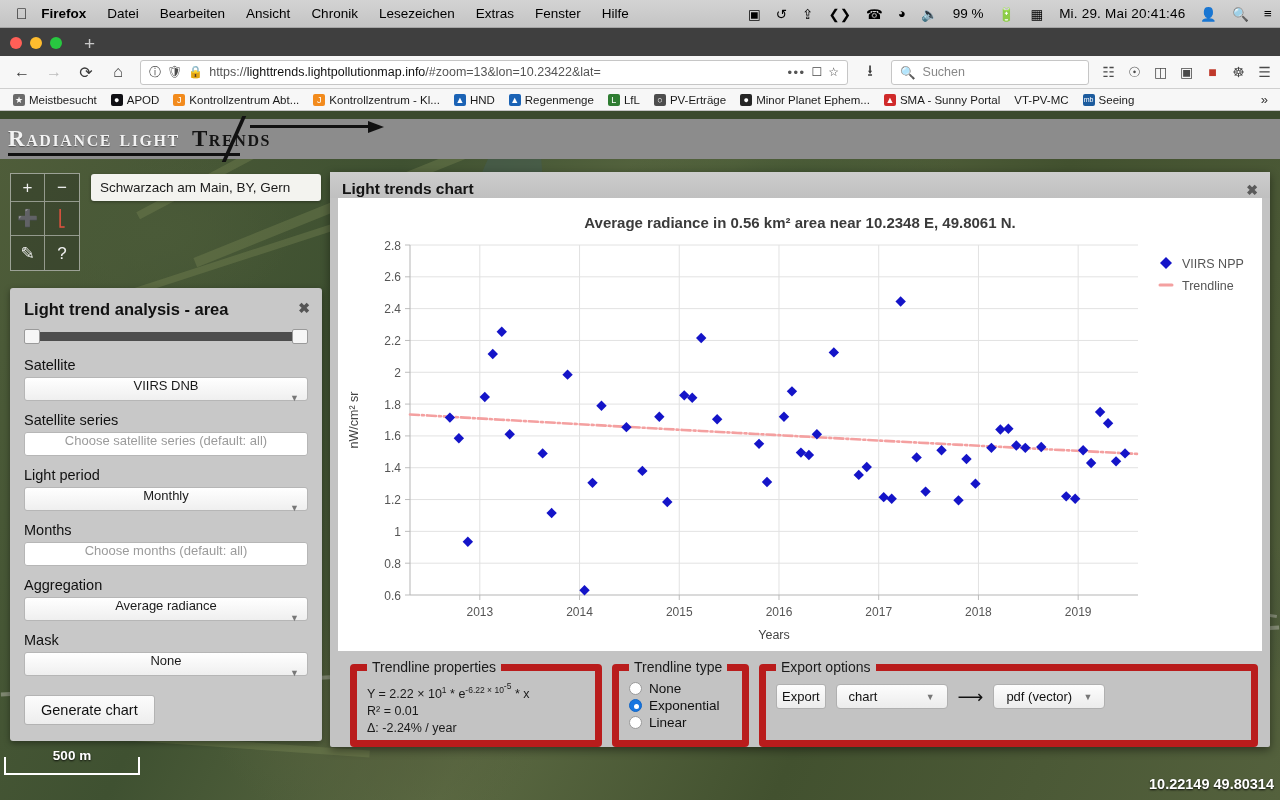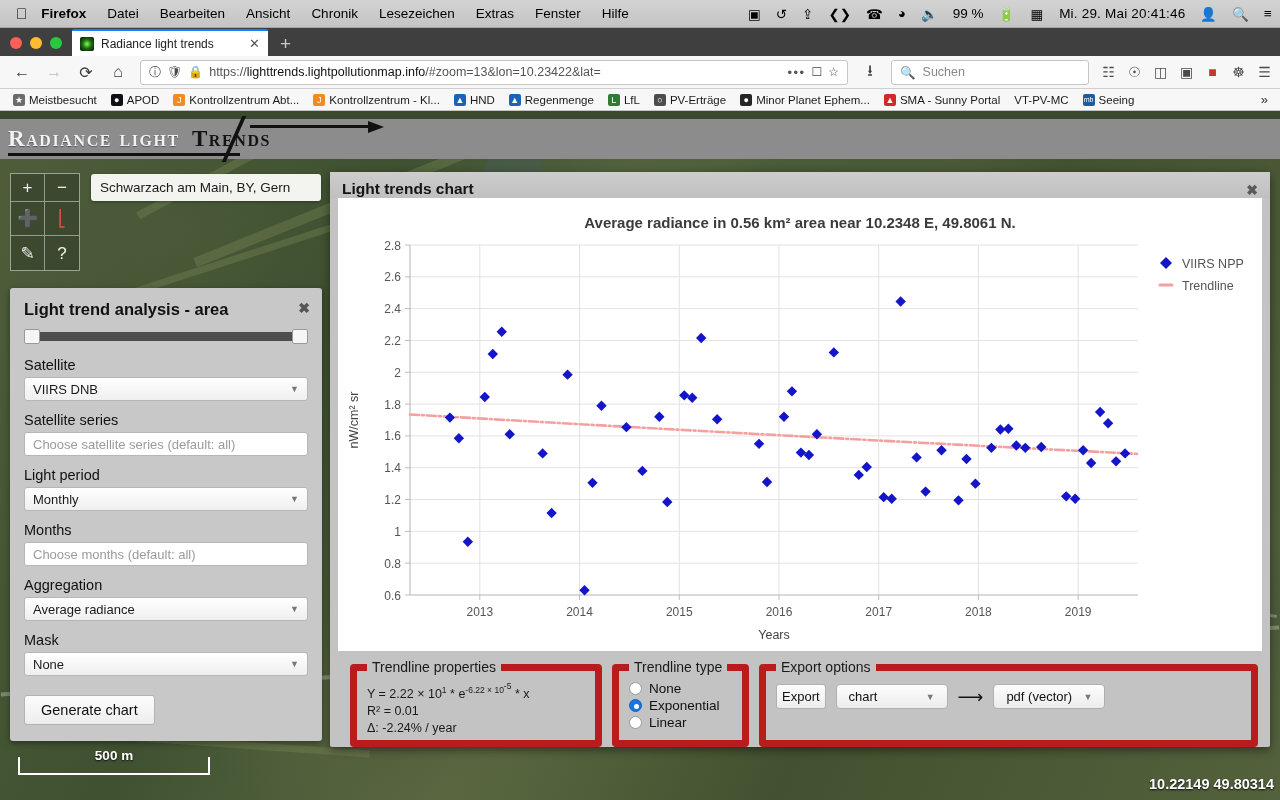--- a/index.html
+++ b/index.html
@@ -168,21 +168,21 @@
   }
   .slider { position: relative; height: 14px; margin-bottom: 14px; }
   .slider .track { position: absolute; left: 0; right: 0; top: 3px; height: 9px; background: #4d4d4d; border-radius: 1px; }
   .slider .h { position: absolute; top: 0; width: 16px; height: 15px; background: #f6f6f6; border: 1px solid #9a9a9a; border-radius: 2px; }
   .slider .h.left { left: 0; } .slider .h.right { right: 0; }
   .flabel { font-size: 14.5px; color: #111; margin-bottom: 4px; }
   .fctl {
     height: 24px; width: 100%; border: 1px solid #b6b6b6; border-radius: 3px;
     background: linear-gradient(#ffffff, #efefef);
     display: flex; align-items: center; padding: 0 8px;
-    font-size: 13px; color: #1a1a1a; margin-bottom: 11px;
+    font-size: 13px; color: #1a1a1a; margin-bottom: 11px; flex-direction: column;
   }
   .fctl.input { background: #fff; color: #9b9b9b; }
   .fctl .caret { margin-left: auto; color: #777; font-size: 9px; }
   #genbtn {
     margin-top: 8px; height: 30px; padding: 0 16px;
     border: 1px solid #b3b3b3; border-radius: 3px;
     background: linear-gradient(#fcfcfc, #ededed);
     font-size: 14.5px; color: #111; display: inline-flex; align-items: center;
   }
 
@@ -234,21 +234,21 @@
   .sel {
     height: 25px; width: 112px; border: 1px solid #b0b0b0; border-radius: 4px;
     background: linear-gradient(#fdfdfd, #ececec); font-size: 13px; color: #111;
     display: flex; align-items: center; padding: 0 12px;
   }
   .sel .caret { margin-left: auto; color: #777; font-size: 9px; }
   .arrowglyph { font-size: 18px; color: #111; line-height: 1; }
 
   
   #scalebar {
-    position: absolute; left: 18px; top: 757px; width: 192px; height: 18px; z-index: 25;
+    position: absolute; left: 4px; top: 757px; width: 136px; height: 18px; z-index: 25;
     border: 2px solid #fff; border-top: none;
     display: flex; align-items: center; justify-content: center;
   }
   #scalebar span {
     position: relative; top: -10px; color: #fff; font-weight: bold; font-size: 13.5px;
     text-shadow: 0 1px 2px rgba(0,0,0,.85);
   }
   #coords {
     position: absolute; right: 6px; top: 776px; z-index: 25;
     color: #fff; font-weight: bold; font-size: 14.5px;
@@ -284,25 +284,20 @@
   <span class="ri">👤</span>
   <span class="ri">🔍</span>
   <span class="ri">≡</span>
 </div>
 
 <div id="tabstrip">
   <div class="traffic">
     <span class="tl r"></span>
     <span class="tl y"></span>
     <span class="tl g"></span>
-  </div>
-  <div class="tab">
-    <span class="favicon"></span>
-    <span class="tt">Radiance light trends</span>
-    <span class="x">✕</span>
   </div>
   <div class="newtab">+</div>
 </div>
 
 <div id="navbar">
   <div class="navbtn">←</div>
   <div class="navbtn dim">→</div>
   <div class="navbtn">⟳</div>
   <div class="navbtn">⌂</div>
   <div id="urlbar">

